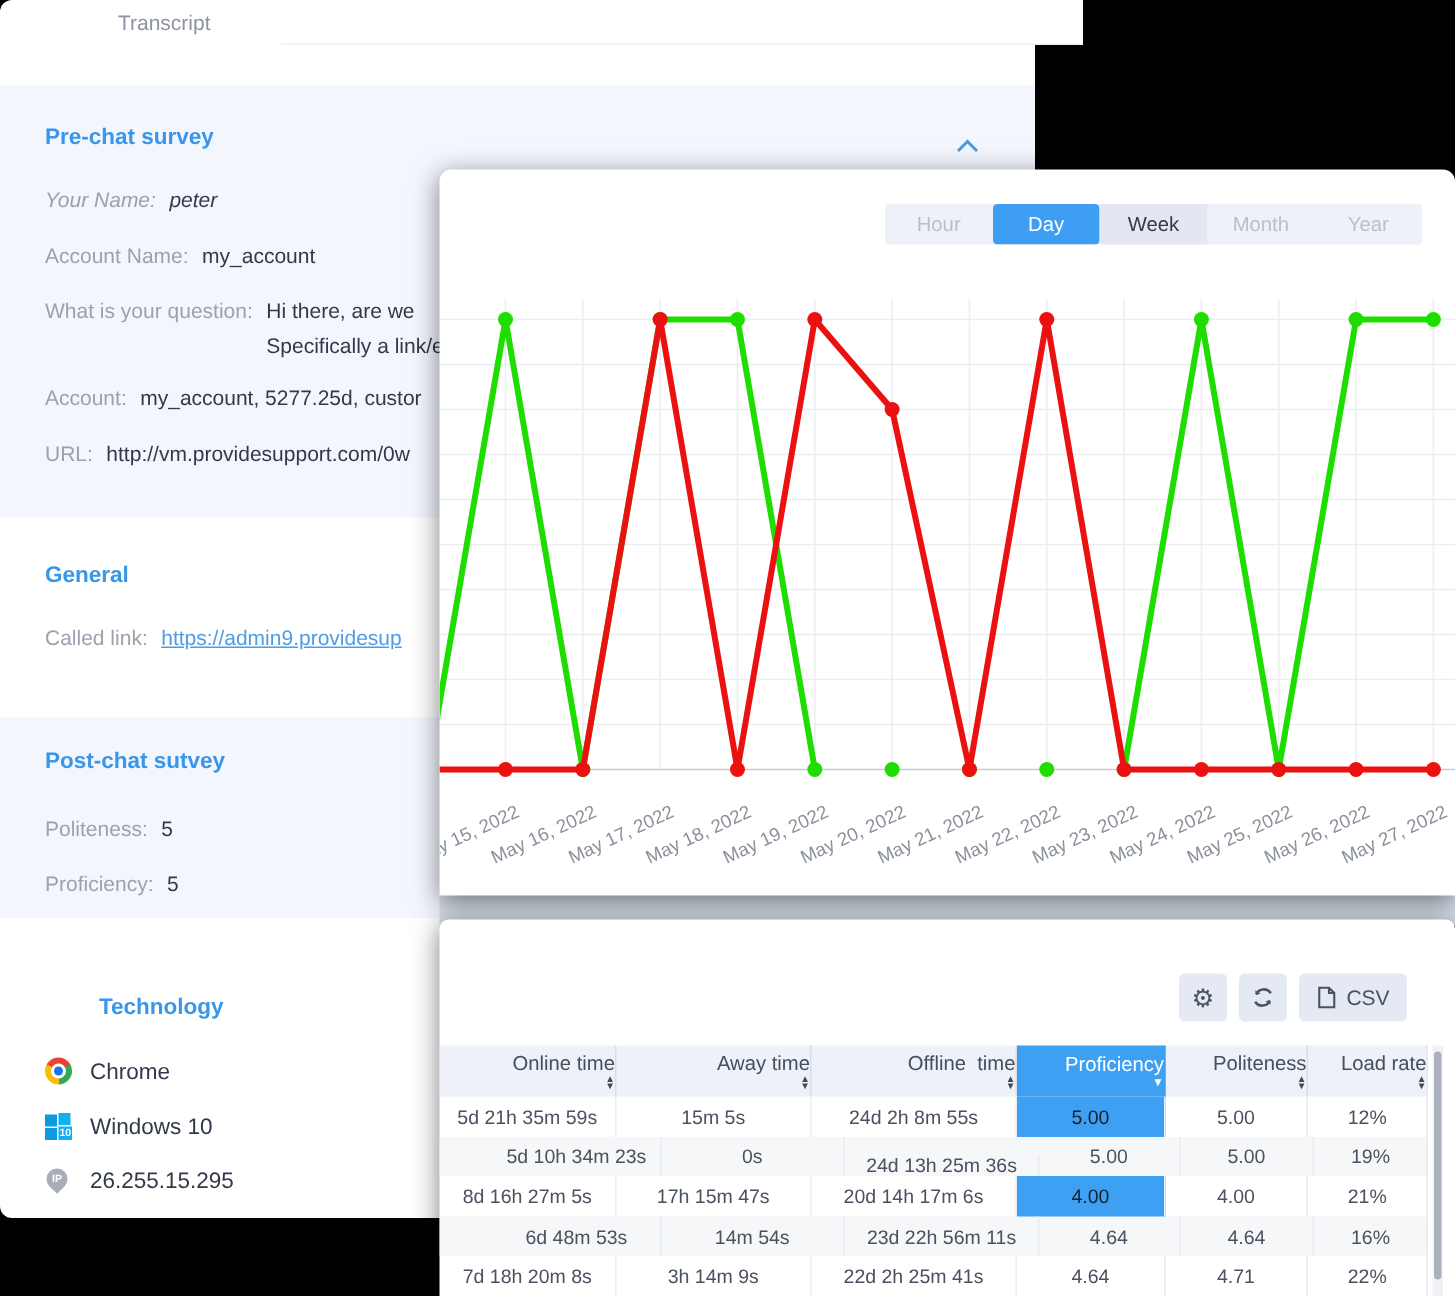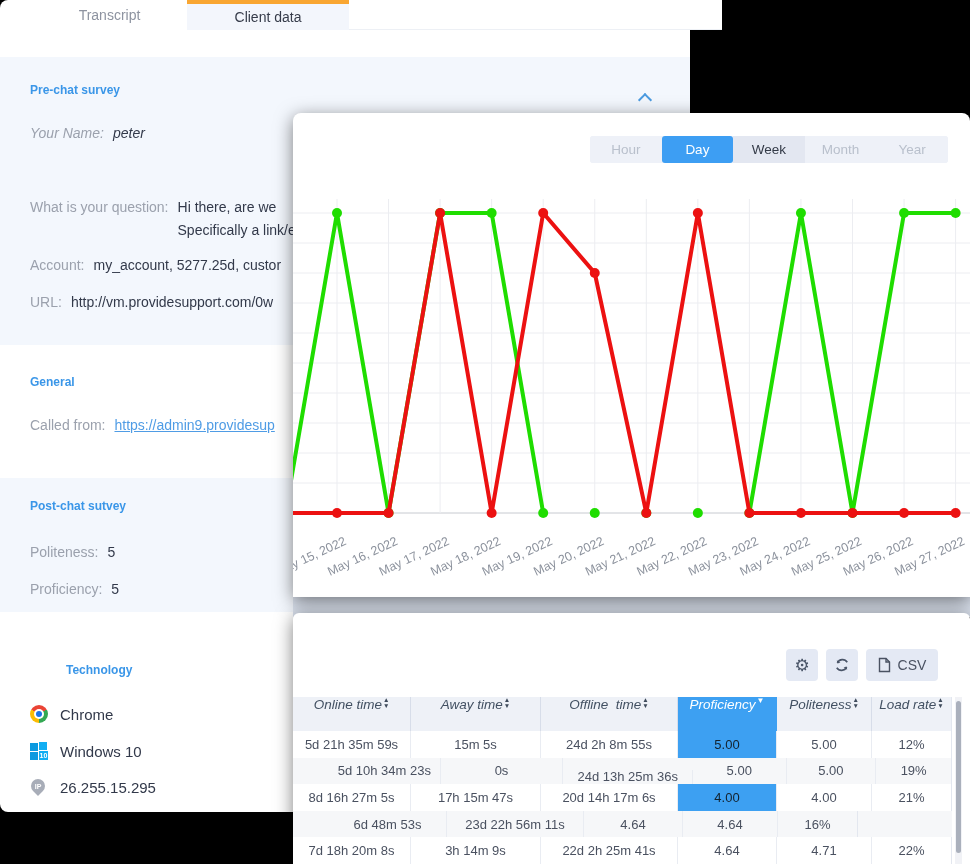--- a/index.html
+++ b/index.html
@@ -12,21 +12,21 @@
               border-radius:8px 0 0 8px;z-index:1;}
   .tabs-row{position:absolute;left:0;top:0;width:690px;height:30px;background:#fff;
             border-bottom:1px solid #edf0f5;margin-left:32px;}
   .tab{position:absolute;top:0;height:30px;display:flex;align-items:center;justify-content:center;
        font-size:14px;cursor:pointer;}
   .tab-transcript{left:0;width:155px;color:#8d93a0;background:#fff;}
   .tab-client{left:155px;width:162px;color:#363c4a;background:#f3f6fc;padding-top:3px;}
   .orange-bar{position:absolute;left:0;top:0;width:100%;height:4px;background:#f9a632;}
   .section{position:absolute;left:0;width:690px;}
   .sec-blue{background:#f3f7fd;}
-  .sec-title{position:absolute;left:30px;font-size:12px;font-weight:700;color:#3a96e8;}
+  .sec-title{position:absolute;left:30px;font-size:15px;font-weight:700;color:#3a96e8;}
   .lp-field{position:absolute;left:30px;display:flex;gap:9px;font-size:14px;line-height:20px;white-space:nowrap;}
   .lp-label{color:#9ba1ad;flex-shrink:0;}
   .lp-value{color:#32394a;}
   .lp-value.multiline{white-space:pre-line;line-height:23px;}
   .lp-link{color:#4f9ce5;text-decoration:underline;cursor:pointer;}
   .chevron-up{position:absolute;left:640px;top:92px;width:11px;height:11px;cursor:pointer;}
   .chevron-up::before{content:"";position:absolute;left:0;top:3px;width:8px;height:8px;
       border-top:2px solid #4a9ae0;border-right:2px solid #4a9ae0;transform:rotate(-45deg);}
   .tech-row{position:absolute;left:30px;display:flex;align-items:center;gap:12px;height:22px;
             font-size:15px;color:#32394a;}
@@ -66,22 +66,22 @@
   .table-card{position:absolute;left:293px;top:613px;width:677px;height:251px;background:#fff;
               border-radius:6px 6px 0 0;z-index:3;overflow:hidden;box-shadow:0 4px 18px rgba(0,0,0,.5);}
   .toolbar{position:absolute;left:0;top:36px;width:659px;height:32px;}
   .tool-btn{position:absolute;top:0;height:32px;background:#e4e9f4;border-radius:4px;border:none;
             display:flex;align-items:center;justify-content:center;cursor:pointer;color:#4a5568;}
   .btn-gear{left:493px;width:32px;font-size:17px;}
   .btn-refresh{left:533px;width:32px;}
   .btn-csv{left:573px;width:72px;gap:7px;font-size:14px;color:#4a5262;}
   .stats-table{position:absolute;left:0;top:84px;width:659px;}
   .thead{display:flex;height:34px;background:#eef1f7;}
-  .th{display:flex;align-items:flex-start;justify-content:center;gap:1px;
-      font-size:13.5px;color:#425062;border-right:1px solid #d7dde9;cursor:pointer;font-style:italic;}
+  .th{display:flex;flex-direction:column;align-items:flex-end;justify-content:center;gap:1px;
+      font-size:13.5px;color:#425062;border-right:1px solid #d7dde9;cursor:pointer;}
   .th-label{white-space:pre;}
   .th.th-active{background:#3da0f2;color:#fff;border-right-color:#3da0f2;}
   .sort-both{display:flex;flex-direction:column;font-size:6.5px;line-height:5.5px;color:#3e4a5b;}
   .sort-desc{font-size:8px;line-height:8px;color:#fff;}
   .tr{display:flex;height:26.6px;}
   .tr.stripe{background:#f6f7f9;padding-left:36px;}
   .td{display:flex;align-items:center;justify-content:center;font-size:13px;color:#4a5160;
       border-right:1px solid #e9ecf2;}
   .td:last-child,.th:last-child{border-right:1px solid #e3e7ef;}
   .td.cell-blue{background:#3da0f2;color:#14222e;}
@@ -89,51 +89,51 @@
   .v-thumb{position:absolute;left:1px;top:4px;width:5px;height:152px;background:#aab0bc;border-radius:3px;cursor:pointer;}
 </style>
 </head>
 <body>
 
 <div class="stage">
 
   <div class="left-panel">
     <div class="tabs-row">
       <div class="tab tab-transcript">Transcript</div>
-      <div class="tab tab-client">
-        <span class="orange-bar"></span>
-        <span>Client data</span>
-      </div>
     </div>
 
     <div class="section sec-blue" style="top:57px;height:288px;"></div>
     <div class="sec-title" style="top:83px;">Pre-chat survey</div>
     <div class="chevron-up"></div>
 
     <div class="lp-field" style="top:123px;font-style:italic;">
       <span class="lp-label">Your Name:</span>
       <span class="lp-value">peter</span>
+    </div>
+    <div class="lp-field" style="top:160px;">
+      <span class="lp-label">Account Name:</span>
+      <span class="lp-value">my_account</span>
     </div>
     <div class="lp-field" style="top:196px;align-items:flex-start;line-height:23px;">
       <span class="lp-label" style="line-height:23px;">What is your question:</span>
       <span class="lp-value multiline">Hi there, are we
 Specifically a link/email link?</span>
     </div>
     <div class="lp-field" style="top:255px;">
       <span class="lp-label">Account:</span>
       <span class="lp-value">my_account, 5277.25d, custor</span>
     </div>
     <div class="lp-field" style="top:292px;">
       <span class="lp-label">URL:</span>
       <span class="lp-value">http://vm.providesupport.com/0w</span>
     </div>
 
     <div class="sec-title" style="top:375px;">General</div>
     <div class="lp-field" style="top:415px;">
-      <span class="lp-label">Called from:</span>
+      <span class="lp-label">Called link:</span>
       <span class="lp-value lp-link">https://admin9.providesup</span>
     </div>
 
     <div class="section sec-blue" style="top:478px;height:134px;"></div>
     <div class="sec-title" style="top:499px;">Post-chat sutvey</div>
     <div class="lp-field" style="top:542px;">
       <span class="lp-label">Politeness:</span>
       <span class="lp-value">5</span>
     </div>
     <div class="lp-field" style="top:579px;">
@@ -326,20 +326,21 @@
         <div class="tr">
           <div class="td" style="width: 118px;">8d 16h 27m 5s</div>
           <div class="td" style="width: 130px;">17h 15m 47s</div>
           <div class="td" style="width: 137px;">20d 14h 17m 6s</div>
           <div class="td cell-blue" style="width: 99px;">4.00</div>
           <div class="td" style="width: 95px;">4.00</div>
           <div class="td" style="width: 80px;">21%</div>
         </div>
         <div class="tr stripe">
           <div class="td" style="width: 118px;">6d 48m 53s</div>
+          <div class="td" style="width: 130px;">14m 54s</div>
           <div class="td" style="width: 137px;">23d 22h 56m 11s</div>
           <div class="td" style="width: 99px;">4.64</div>
           <div class="td" style="width: 95px;">4.64</div>
           <div class="td" style="width: 80px;">16%</div>
         </div>
         <div class="tr">
           <div class="td" style="width: 118px;">7d 18h 20m 8s</div>
           <div class="td" style="width: 130px;">3h 14m 9s</div>
           <div class="td" style="width: 137px;">22d 2h 25m 41s</div>
           <div class="td" style="width: 99px;">4.64</div>

